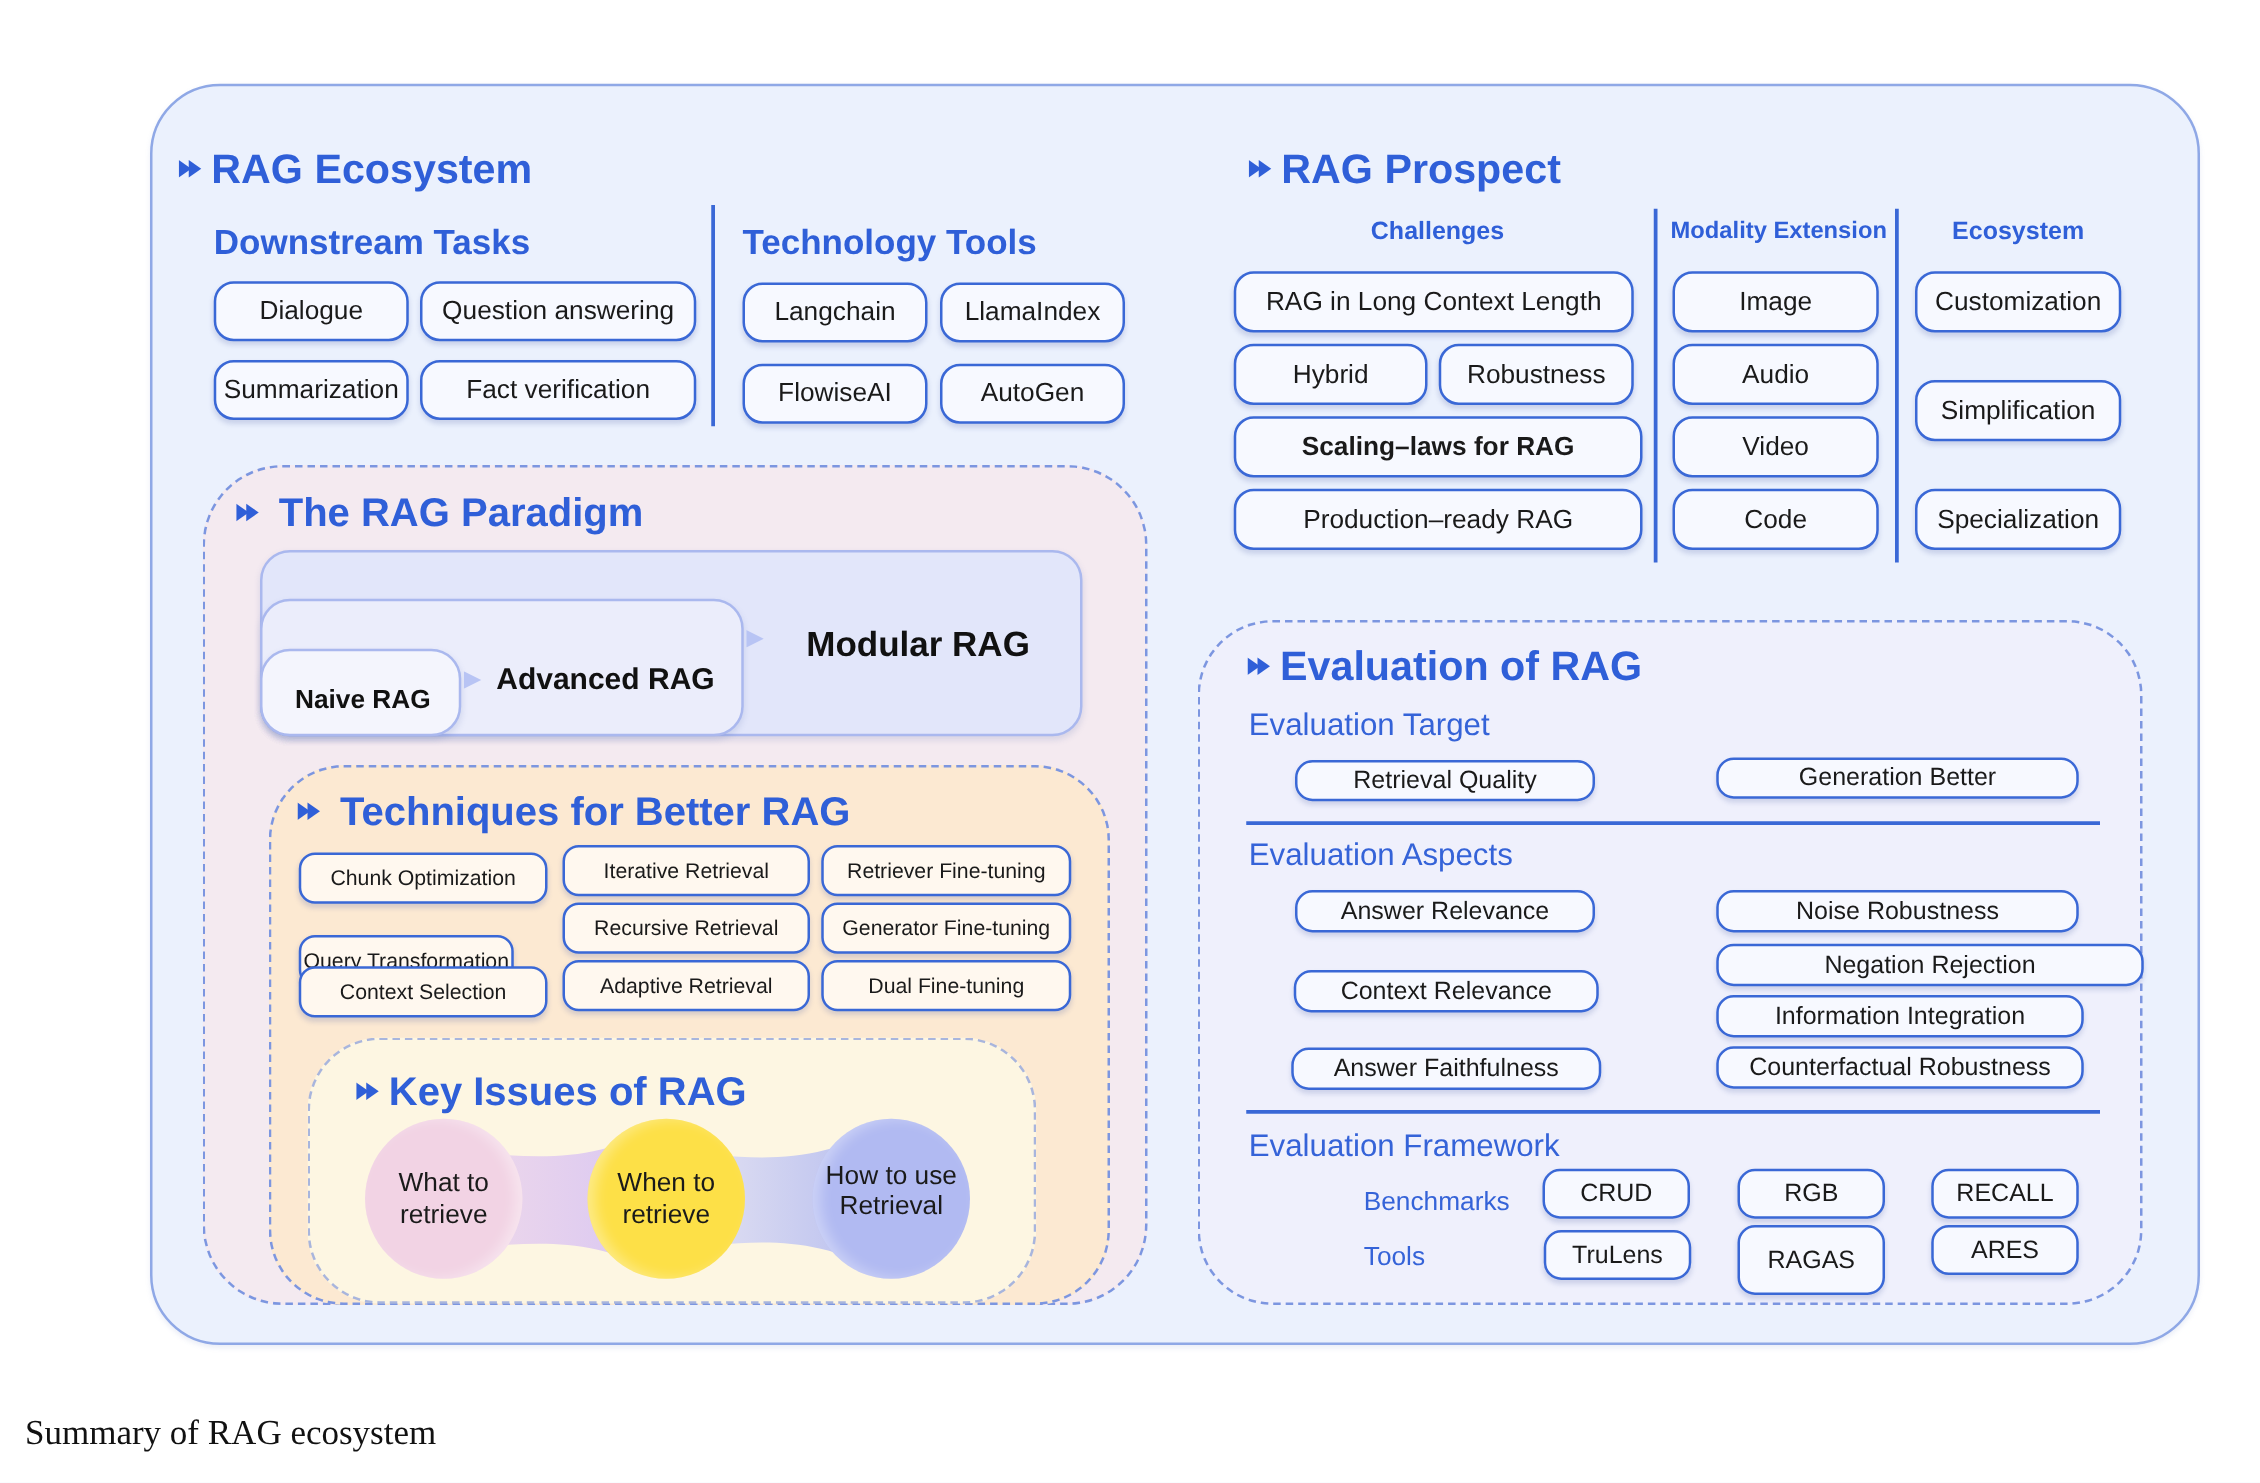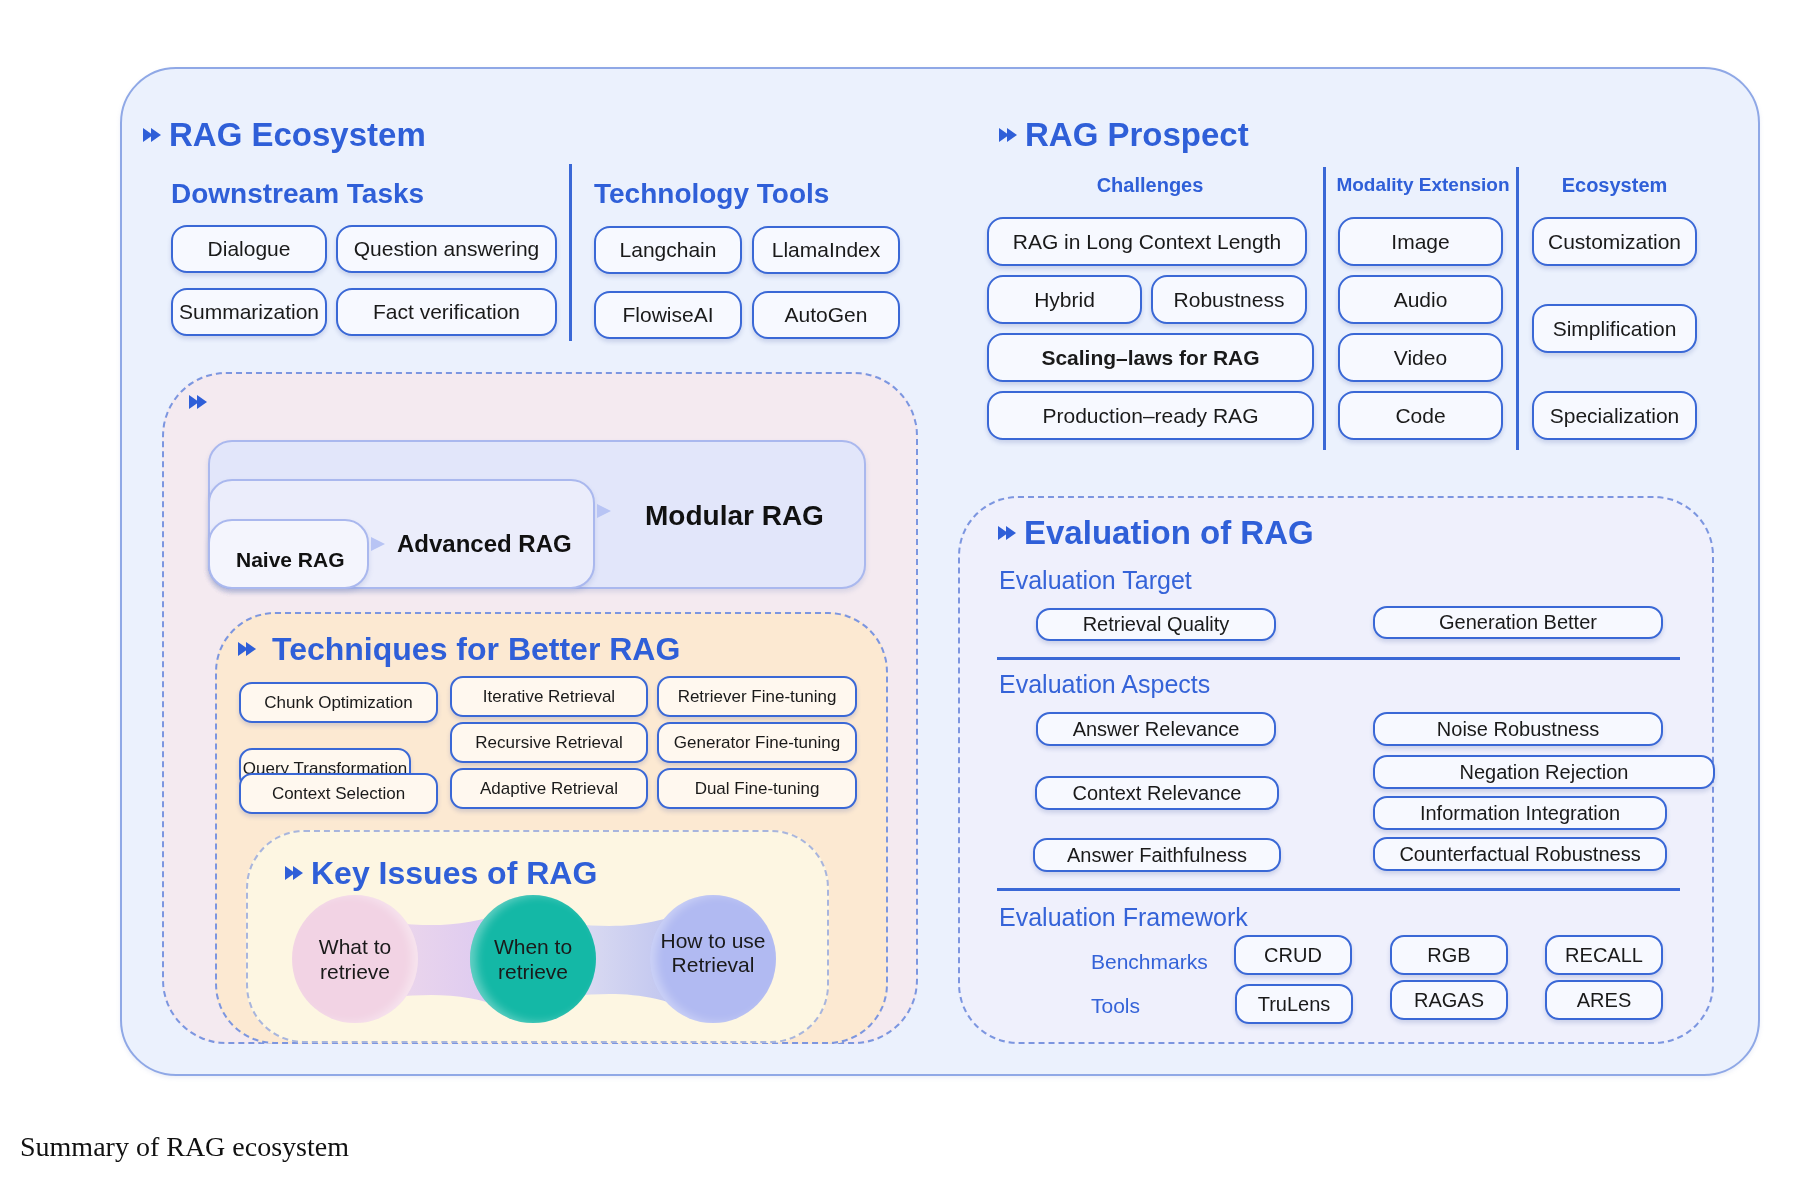--- a/index.html
+++ b/index.html
@@ -100,20 +100,21 @@
 <div class="abs h3" style="left:1532px; top:175px; width:165px;">Ecosystem</div>
 <div class="abs pill" style="left:1532px; top:217px; width:165px; height:49px;">Customization</div>
 <div class="abs pill" style="left:1532px; top:304px; width:165px; height:49px;">Simplification</div>
 <div class="abs pill" style="left:1532px; top:391px; width:165px; height:49px;">Specialization</div>
 
 <div class="abs dash paradigm"></div>
 <div class="abs h1" style="left:189px; top:394px; font-size:32px;">
   <svg class="arrow" style="margin-right:12px;">
       <use href="#dbl-arrow"></use>
     </svg>
+  <span>The RAG Paradigm</span>
 </div>
 
 <div class="abs pbox modular"></div>
 <div class="abs pbox advanced"></div>
 <div class="abs pbox naive"></div>
 <div class="abs ptext" style="left:236px; top:549px; font-size:21px; font-weight:bold;">Naive RAG</div>
 <svg class="abs" style="left:371px; top:537px;" width="16" height="14">
     <polygon points="0,0 14,7 0,14" fill="#b8c4f4"></polygon>
   </svg>
 <div class="abs ptext" style="left:397px; top:532px; font-size:24px; font-weight:bold;">Advanced RAG</div>
@@ -151,21 +152,21 @@
 </div>
 
 <svg class="abs" style="left:290px; top:895px;" width="500" height="130">
   <path d="M 65 25 C 130 30, 180 40, 243 3 L 243 127 C 180 90, 130 100, 65 105 Z" fill="url(#grad1)" opacity="0.9"></path>
   <path d="M 243 25 C 310 32, 360 40, 423 3 L 423 127 C 360 90, 310 98, 243 105 Z" fill="url(#grad2)" opacity="0.9"></path>
 </svg>
 
 <div class="abs circle" style="left:292px; top:895px; width:126px; height:128px; background:#f2d3e4; box-shadow: inset -6px 0 10px rgba(255,255,255,0.4);">
   <div><span>What to</span><br><span>retrieve</span></div>
 </div>
-<div class="abs circle" style="left:470px; top:895px; width:126px; height:128px; background:#14b8a6; box-shadow: inset 6px 0 10px rgba(255,255,255,0.35);">
+<div class="abs circle" style="left:470px; top:895px; width:126px; height:128px; background:#fde047; box-shadow: inset 6px 0 10px rgba(255,255,255,0.35);">
   <div><span>When to</span><br><span>retrieve</span></div>
 </div>
 <div class="abs circle" style="left:650px; top:895px; width:126px; height:128px; background:#b1baf2; box-shadow: inset 6px 0 10px rgba(255,255,255,0.35); line-height:1.15;">
   <div style="margin-top:-12px;"><span>How to use</span><br><span>Retrieval</span></div>
 </div>
 
 <div class="abs dash evalbox"></div>
 <div class="abs h1" style="left:998px; top:516px;">
   <svg class="arrow">
       <use href="#dbl-arrow"></use>
@@ -193,16 +194,16 @@
 
 <div class="abs h4" style="left:999px; top:905px;">Evaluation Framework</div>
 <div class="abs h5" style="left:1068px; top:951px;">Benchmarks</div>
 <div class="abs h5" style="left:1068px; top:995px;">Tools</div>
 
 <div class="abs pill ev" style="left:1234px; top:935px; width:118px; height:40px;">CRUD</div>
 <div class="abs pill ev" style="left:1390px; top:935px; width:118px; height:40px;">RGB</div>
 <div class="abs pill ev" style="left:1545px; top:935px; width:118px; height:40px;">RECALL</div>
 
 <div class="abs pill ev" style="left:1235px; top:984px; width:118px; height:40px;">TruLens</div>
-<div class="abs pill ev" style="left:1390px; top:980px; width:118px; height:40px;">RAGAS</div>
+<div class="abs pill ev" style="left:1390px; top:980px; width:118px; height:56px;">RAGAS</div>
 <div class="abs pill ev" style="left:1545px; top:980px; width:118px; height:40px;">ARES</div>
 
 <div class="abs caption" style="left:20px; top:1131px;">Summary of RAG ecosystem</div>
 
 </body></html>

